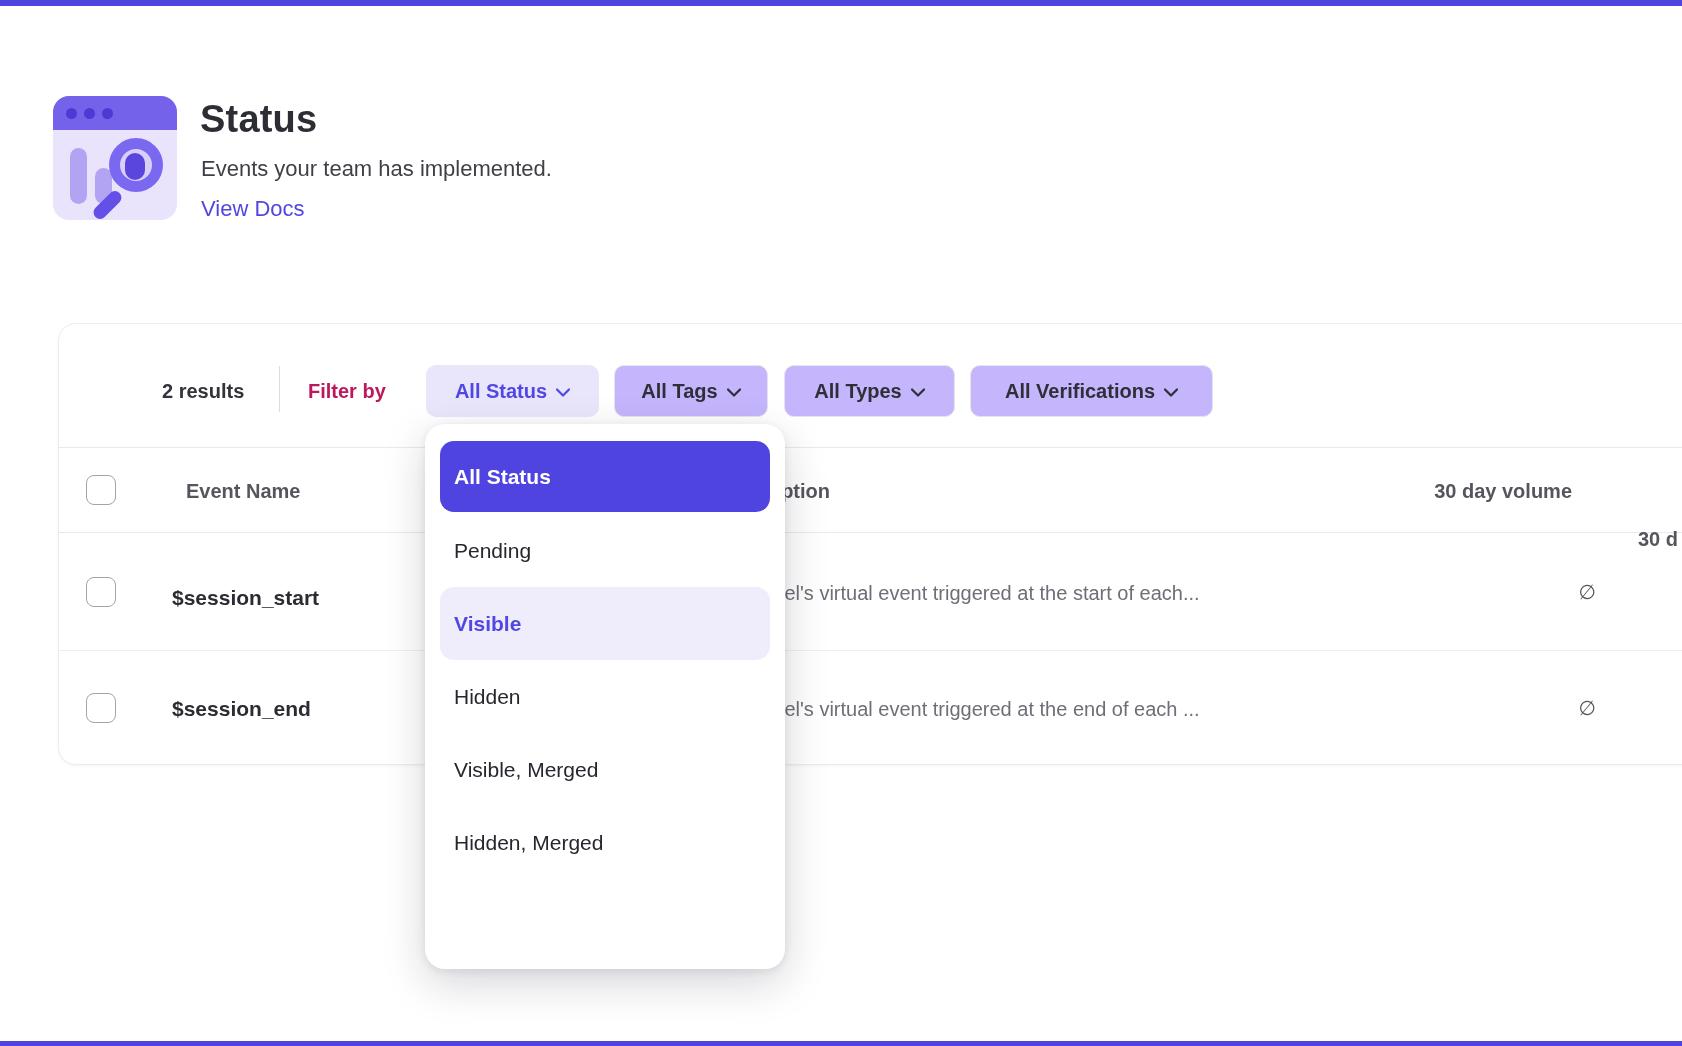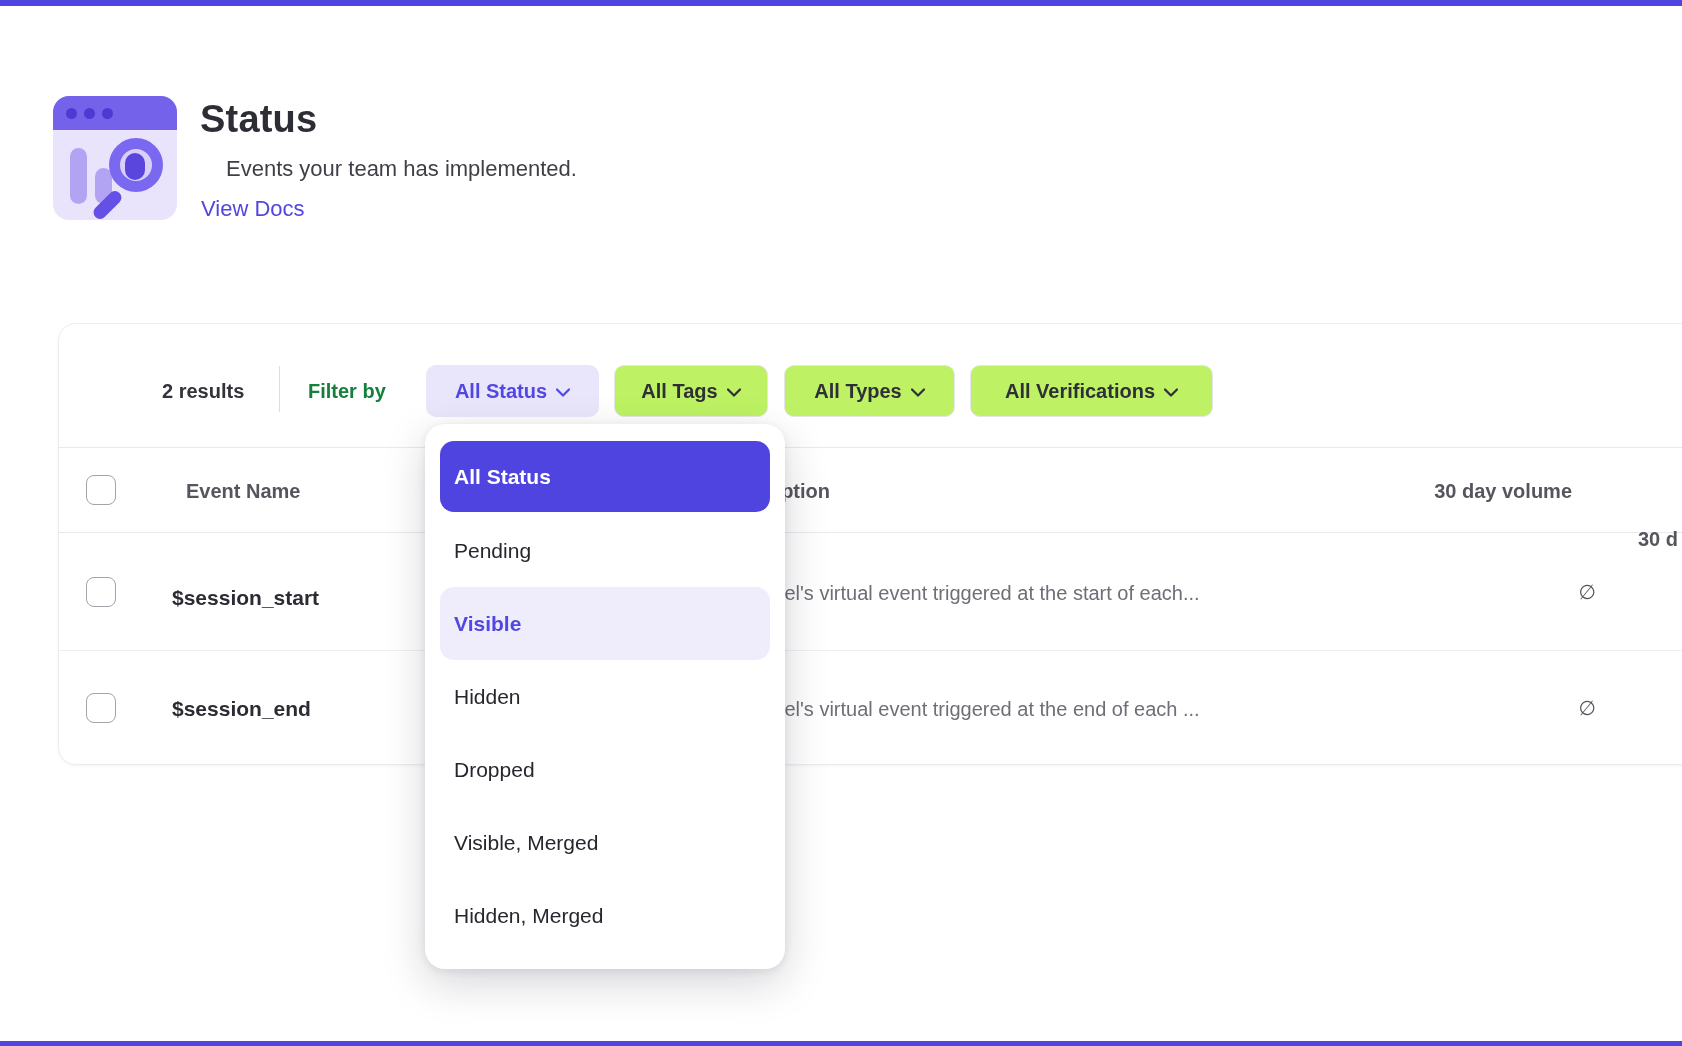--- a/index.html
+++ b/index.html
@@ -21,36 +21,36 @@
   .app-icon .b2 { left:42px; top:72px; width:17px; height:36px; }
   .app-icon .lens { position:absolute; left:56px; top:42px; width:54px; height:54px;
     border:11px solid #7b68f0; border-radius:50%; background:#d8d0f8; }
   .app-icon .blob { position:absolute; left:72px; top:57px; width:20px; height:27px;
     border-radius:10px; background:#5a46dd; }
   .app-icon .handle { position:absolute; left:48px; top:92px; width:13px; height:34px;
     border-radius:7px; background:#6450e6; transform:rotate(45deg); }
 
   .page-title { position:absolute; left:200px; top:98px; font-size:38px; font-weight:700;
     color:#2d2d35; letter-spacing:.2px; }
-  .page-subtitle { position:absolute; left:201px; top:156px; font-size:22px; color:#3f3f47;margin-left:25px; }
+  .page-subtitle { position:absolute; left:201px; top:156px; font-size:22px; color:#3f3f47; }
   .docs-link { position:absolute; left:201px; top:196px; font-size:22px; color:#5246e0;
     font-weight:500; cursor:pointer; text-decoration:none; }
 
   
   .card { position:absolute; left:58px; top:323px; width:1695px; height:442px;
     background:#fff; border:1px solid #ececf1; border-radius:18px;
     box-shadow:0 1px 3px rgba(16,16,32,.05); }
 
   
   .results { position:absolute; left:162px; top:380px; font-size:20px; font-weight:600; color:#33333b; }
   .vdivider { position:absolute; left:279px; top:366px; width:1px; height:46px; background:#dcdce1; }
-  .filter-by { position:absolute; left:308px; top:380px; font-size:20px; font-weight:600; color:#15803d; }
+  .filter-by { position:absolute; left:308px; top:380px; font-size:20px; font-weight:600; color:#be185d; }
   .pill { position:absolute; top:365px; height:52px; border-radius:10px; display:flex;
     align-items:center; justify-content:center; gap:9px; cursor:pointer;
-    font-size:20px; font-weight:600; color:#2f2f37; background:#bef264; border:1px solid #e4e4e9; }
+    font-size:20px; font-weight:600; color:#2f2f37; background:#c4b5fd; border:1px solid #e4e4e9; }
   .pill.active { background:#e9e6fc; border:none; color:#5147e2; }
   .pill .chev { display:inline-flex; margin-top:3px; }
   .pill-status { left:426px; width:173px; }
   .pill-tags   { left:614px; width:154px; }
   .pill-types  { left:784px; width:171px; }
   .pill-verif  { left:970px; width:243px; }
 
   
   .thead-line-top { position:absolute; left:59px; right:0; top:447px; height:1px; background:#e9e9ed; }
   .thead-line-bot { position:absolute; left:59px; right:0; top:532px; height:1px; background:#e9e9ed; }
@@ -157,19 +157,18 @@
   <div class="checkbox cb-r2"></div>
   <div class="cell-name r2-name">$session_end</div>
   <div class="cell-desc r2-desc">Mixpanel's virtual event triggered at the end of each ...</div>
   <div class="cell-vol r2-vol">∅</div>
 
   <div class="dropdown">
     <div class="opt selected">All Status</div>
     <div class="opt">Pending</div>
     <div class="opt highlighted">Visible</div>
     <div class="opt">Hidden</div>
-    <div class="opt">Dropped</div>
     <div class="opt">Visible, Merged</div>
     <div class="opt">Hidden, Merged</div>
   </div>
 
   <div class="bottombar"></div>
 </div>
 
 </body></html>

